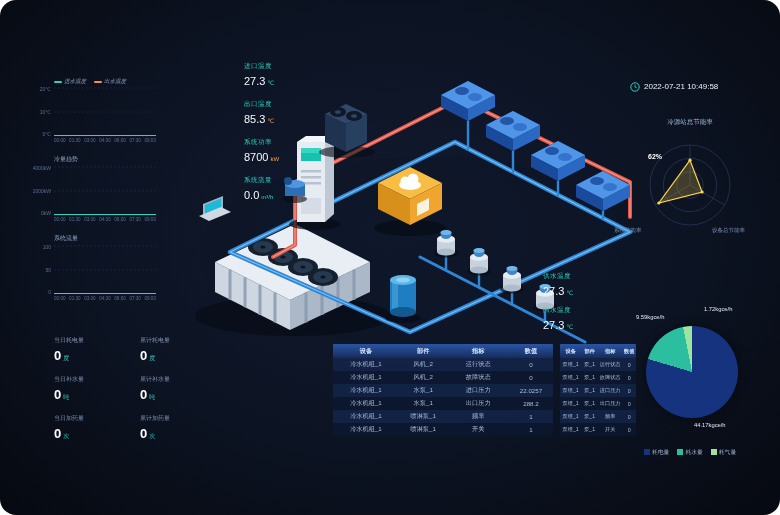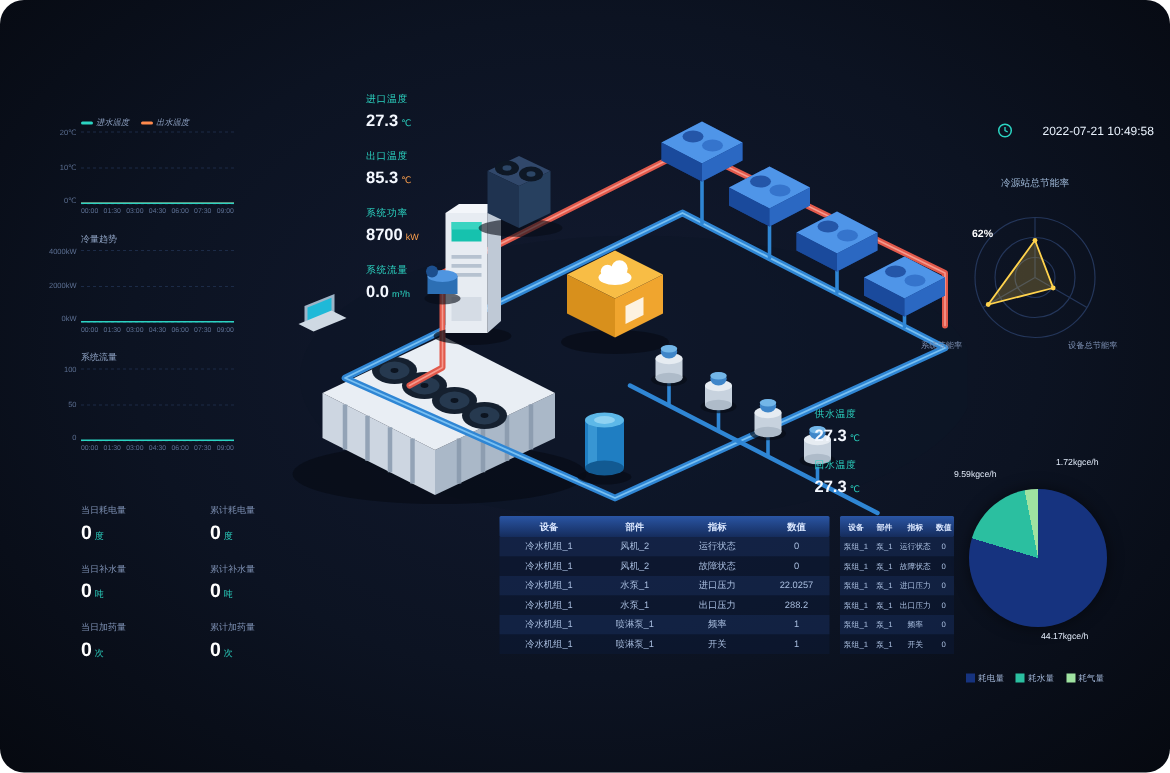--- a/index.html
+++ b/index.html
@@ -20,28 +20,28 @@
   .yticks{width:26px;display:flex;flex-direction:column;justify-content:space-between;
     align-items:flex-end;padding-right:3px;font-size:5px;color:#5c6f92}
   .yticks span{line-height:5px}
   svg.plot{width:102px;height:50px}
   .xticks{margin-left:26px;width:102px;display:flex;justify-content:space-between;
     font-size:4.6px;color:#5c6f92;margin-top:1px}
 
   
   .metric{margin-bottom:11px}
   .m-label{font-size:6.5px;color:#2bd4c2;letter-spacing:.5px}
-  .m-value b{font-size:11px;font-weight:bold;color:#f4f8ff}
+  .m-value b{font-size:11px;font-weight:normal;color:#f4f8ff}
   .m-value .unit{font-style:normal;font-size:6px;margin-left:2px}
   .unit-teal{color:#2bd4c2}.unit-orange{color:#ffa14d}
   .metrics-panel{left:244px;top:62px;z-index:5}
   .pipe-metric{z-index:5}
 
   
-  .timestamp{left:665px;top:82px;display:flex;align-items:center;gap:20px;
+  .timestamp{left:630px;top:82px;display:flex;gap:4px;
     font-size:8px;color:#e8f1fc;z-index:5}
 
   
   .radar-panel{left:612px;top:118px;width:156px;z-index:4}
   .radar-title{text-align:center;font-size:6.5px;color:#9fb9d8;margin-bottom:2px}
   .radar-wrap{position:relative;height:112px}
   .radar-value{position:absolute;left:36px;top:24px;font-size:7px;font-weight:bold;color:#fff}
   .radar-label{position:absolute;font-size:5.5px;color:#7e91b4}
 
   

